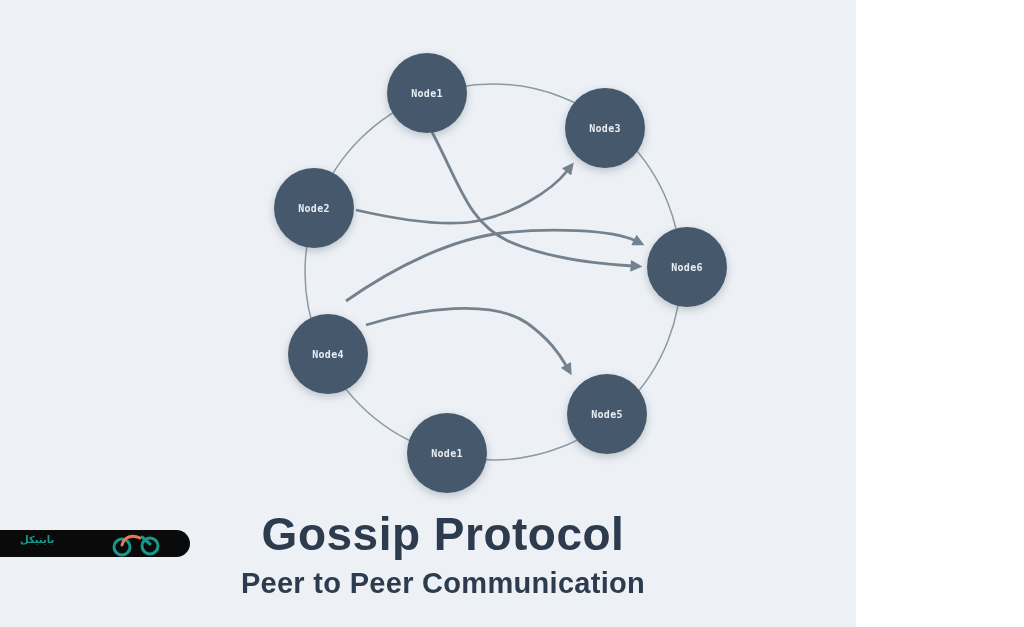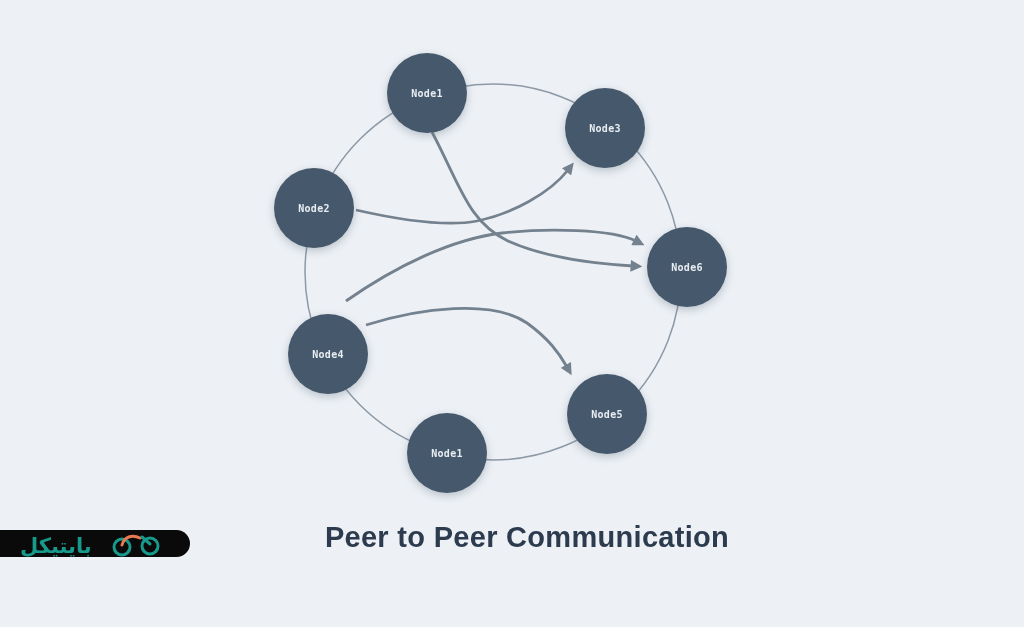--- a/index.html
+++ b/index.html
@@ -1,18 +1,18 @@
 <!DOCTYPE html>
 <html><head>
 <meta charset="utf-8">
 <style>
   html,body{margin:0;padding:0;}
   .stage{
     position:relative;
-    width:1024px;height:627px;
+    width:856px;height:627px;
     background:#edf1f6;
     overflow:hidden;
     font-family:"Liberation Sans", sans-serif;
   }
   svg{position:absolute;left:0;top:0;}
   .ring{fill:none;stroke:#8d99a6;stroke-width:1.5;}
   .edge{fill:none;stroke:#74818e;stroke-width:2.8;}
   .node-circle{fill:#46586b;}
   .node-shadow{filter:drop-shadow(0 3px 4px rgba(90,105,120,0.35));}
   .node-label{
@@ -34,21 +34,21 @@
     font-size:29px;font-weight:700;letter-spacing:0.3px;
     margin:10px 0 0 0;
   }
   .brand-badge{
     position:absolute;left:-30px;top:530px;
     width:220px;height:27px;
     background:#0a0a0a;border-radius:14px;
   }
   .brand-name{
     position:absolute;left:50px;top:4px;
-    color:#17998b;font-size:21px;font-weight:bold;
+    color:#17998b;font-size:10px;font-weight:bold;
     direction:rtl;letter-spacing:1px;
     font-family:"DejaVu Sans", sans-serif;
   }
   .bike-icon{position:absolute;left:138px;top:0;}
 </style>
 </head>
 <body>
 
 <div class="stage">
 
@@ -96,20 +96,21 @@
       <text class="node-label" x="607" y="418">Node5</text>
     </g>
 
     <g class="node-shadow">
       <circle class="node-circle" cx="447" cy="453" r="40"></circle>
       <text class="node-label" x="447" y="457">Node1</text>
     </g>
   </svg>
 
   <div class="title-block">
+    <div class="main-title">Gossip Protocol</div>
     <div class="sub-title">Peer to Peer Communication</div>
   </div>
 
   <div class="brand-badge">
     <span class="brand-name">بايتيكل</span>
     <svg class="bike-icon" width="58" height="27" viewBox="0 0 58 27">
       <circle cx="14" cy="17" r="8" fill="none" stroke="#17998b" stroke-width="3"></circle>
       <circle cx="42" cy="16" r="8" fill="none" stroke="#17998b" stroke-width="3"></circle>
       <path d="M 14,15 C 16,7 24,4 32,8" fill="none" stroke="#e6794e" stroke-width="3" stroke-linecap="round"></path>
       <path d="M 42,14 L 34,7" fill="none" stroke="#17998b" stroke-width="3" stroke-linecap="round"></path>

